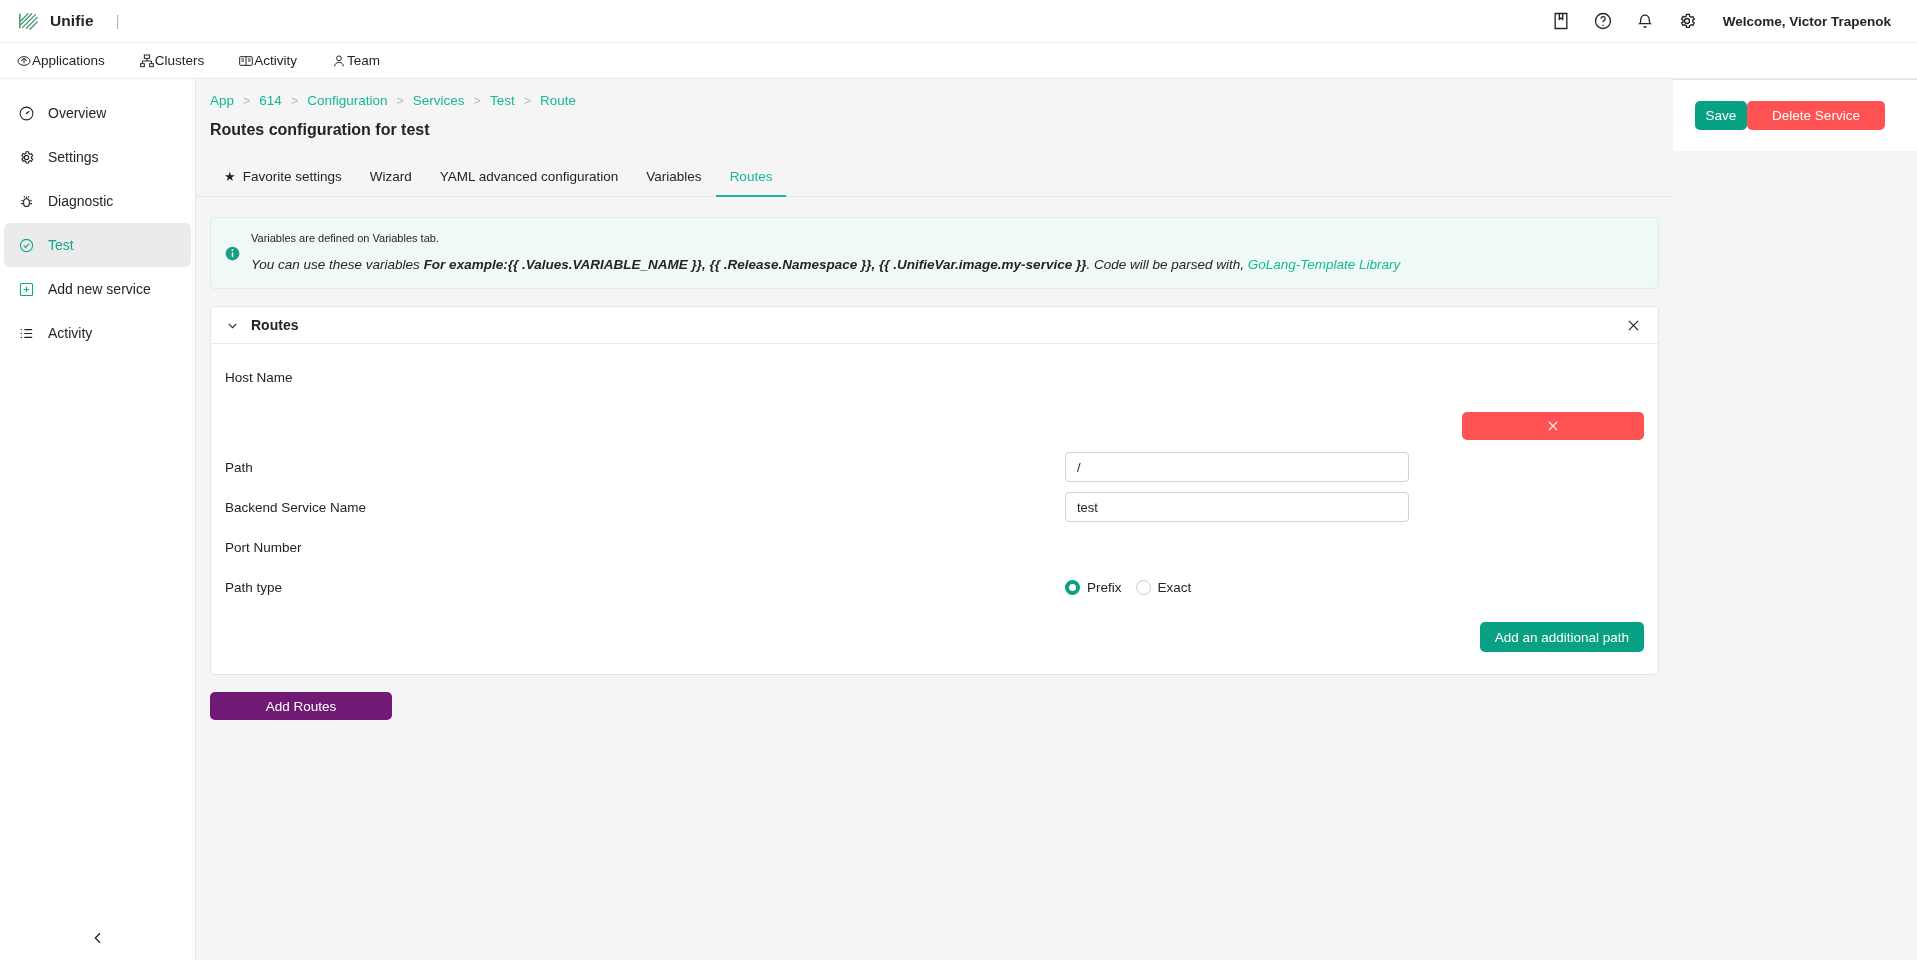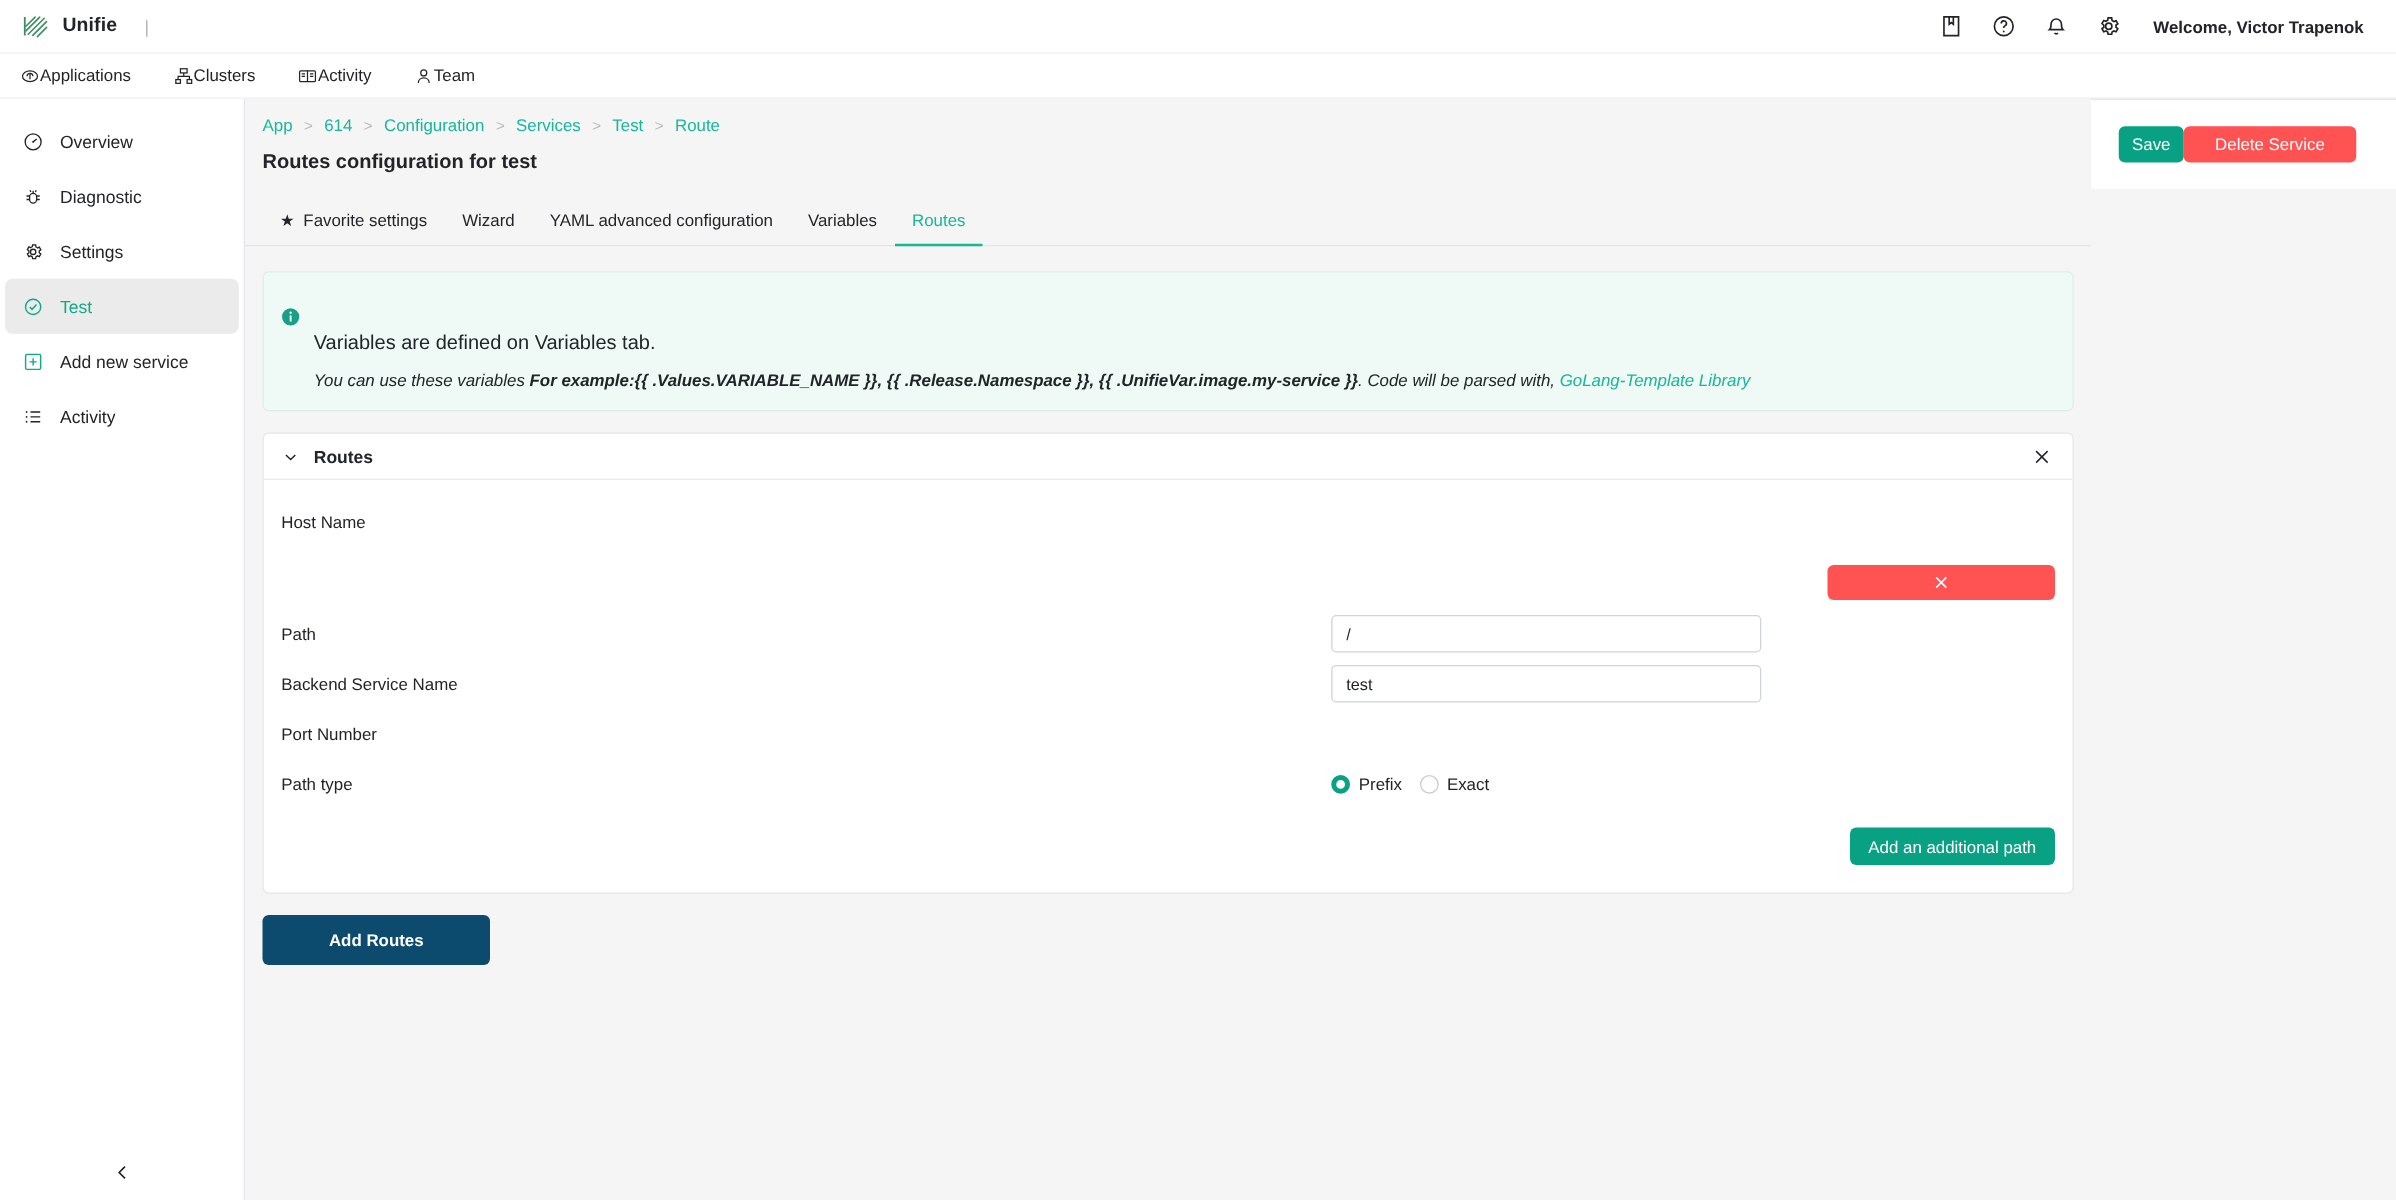--- a/index.html
+++ b/index.html
@@ -98,21 +98,21 @@
   
   .info-banner {
     background: #effaf6;
     border: 1px solid #d8efe8;
     border-radius: 5px;
     display: flex; align-items: flex-start; gap: 11px;
     padding: 14px 16px 16px 14px;
   }
   .info-icon { width: 15px; height: 15px; flex: 0 0 15px; margin-top: 14px; display: block; }
   .info-lines { display: flex; flex-direction: column; gap: 13px; }
-  .info-l1 { font-size: 16px; color: #212529; margin-top: 34px; }
+  .info-l1 { font-size: 11px; color: #212529; }
   .info-l2 { font-size: 13.5px; color: #212529; font-style: italic; }
   .info-l2 b { font-weight: bold; }
   .tlink { color: #17b798; }
 
   
   .panel {
     margin-top: 17px;
     background: #ffffff;
     border: 1px solid #e4e6e8;
     border-radius: 5px;
@@ -145,21 +145,21 @@
   .btn-row.right { justify-content: flex-end; }
   .btn {
     border: none; border-radius: 5px; cursor: pointer;
     font-family: "Liberation Sans", sans-serif;
     color: #ffffff; font-size: 13.5px;
     display: inline-flex; align-items: center; justify-content: center;
   }
   .btn-danger-wide { background: #ff5252; width: 182px; height: 28px; }
   .btn-x { width: 14px; height: 14px; display: block; color: #ffffff; }
   .btn-teal { background: #09a184; height: 30px; padding: 0 15px; }
-  .btn-addroutes { background: #0c4a6e; width: 182px; height: 40px; font-size: 13.5px; font-weight: bold; }
+  .btn-addroutes { background: #701a75; width: 182px; height: 28px; font-size: 13.5px; }
 
   .radios { display: flex; align-items: center; gap: 14px; width: 344px; }
   .radio { display: flex; align-items: flex-start; gap: 7px; cursor: pointer; }
   .dot { width: 15px; height: 15px; border-radius: 50%; border: 1.5px solid #c6cbd0; background: #fff; display: block; position: relative; }
   .dot.on { border: 4.5px solid #09a184; background: #fff; }
   .radio-lbl { font-size: 13.5px; color: #212529; }
 
   
   .footer {
     flex: 0 0 72px; height: 72px;
@@ -254,32 +254,32 @@
       <div class="side-item">
         <svg class="side-ico" viewBox="0 0 24 24" fill="none" stroke="currentColor" stroke-width="1.5">
           <circle cx="12" cy="12" r="9"></circle>
             <path d="M12 12l4-3.2"></path>
             <circle cx="12" cy="12" r="1.1" fill="currentColor" stroke="none"></circle>
         </svg>
         <span>Overview</span>
       </div>
       <div class="side-item">
         <svg class="side-ico" viewBox="0 0 24 24" fill="none" stroke="currentColor" stroke-width="1.5">
+          <circle cx="12" cy="12" r="3"></circle>
+          <path d="M19 12a7 7 0 0 0-.1-1l1.8-1.3-1.7-3-2.1.8a7 7 0 0 0-1.7-1L14.8 4h-3.4l-.4 2.2a7 7 0 0 0-1.7 1L7.2 6.4l-1.7 3L7.3 11a7 7 0 0 0 0 2l-1.8 1.3 1.7 3 2.1-.8a7 7 0 0 0 1.7 1l.4 2.2h3.4l.4-2.2a7 7 0 0 0 1.7-1l2.1.8 1.7-3L18.9 13c.1-.3.1-.7.1-1z"></path>
+        </svg>
+        <span>Settings</span>
+      </div>
+      <div class="side-item">
+        <svg class="side-ico" viewBox="0 0 24 24" fill="none" stroke="currentColor" stroke-width="1.5">
           <rect x="8" y="8" width="8" height="11" rx="4"></rect>
             <path d="M9.5 6.5l-1-2M14.5 6.5l1-2"></path>
           <path d="M8 11H4.5M8 15H4.5M16 11h3.5M16 15h3.5M12 5v3"></path>
         </svg>
         <span>Diagnostic</span>
-      </div>
-      <div class="side-item">
-        <svg class="side-ico" viewBox="0 0 24 24" fill="none" stroke="currentColor" stroke-width="1.5">
-          <circle cx="12" cy="12" r="3"></circle>
-          <path d="M19 12a7 7 0 0 0-.1-1l1.8-1.3-1.7-3-2.1.8a7 7 0 0 0-1.7-1L14.8 4h-3.4l-.4 2.2a7 7 0 0 0-1.7 1L7.2 6.4l-1.7 3L7.3 11a7 7 0 0 0 0 2l-1.8 1.3 1.7 3 2.1-.8a7 7 0 0 0 1.7 1l.4 2.2h3.4l.4-2.2a7 7 0 0 0 1.7-1l2.1.8 1.7-3L18.9 13c.1-.3.1-.7.1-1z"></path>
-        </svg>
-        <span>Settings</span>
       </div>
       <div class="side-item active">
         <svg class="side-ico" viewBox="0 0 24 24" fill="none" stroke="currentColor" stroke-width="1.6">
           <circle cx="12" cy="12" r="8.6"></circle>
             <path d="M8.2 12.2l2.6 2.6 5-5.4"></path>
         </svg>
         <span>Test</span>
       </div>
       <div class="side-item">
         <svg class="side-ico teal" viewBox="0 0 24 24" fill="none" stroke="currentColor" stroke-width="1.6">

